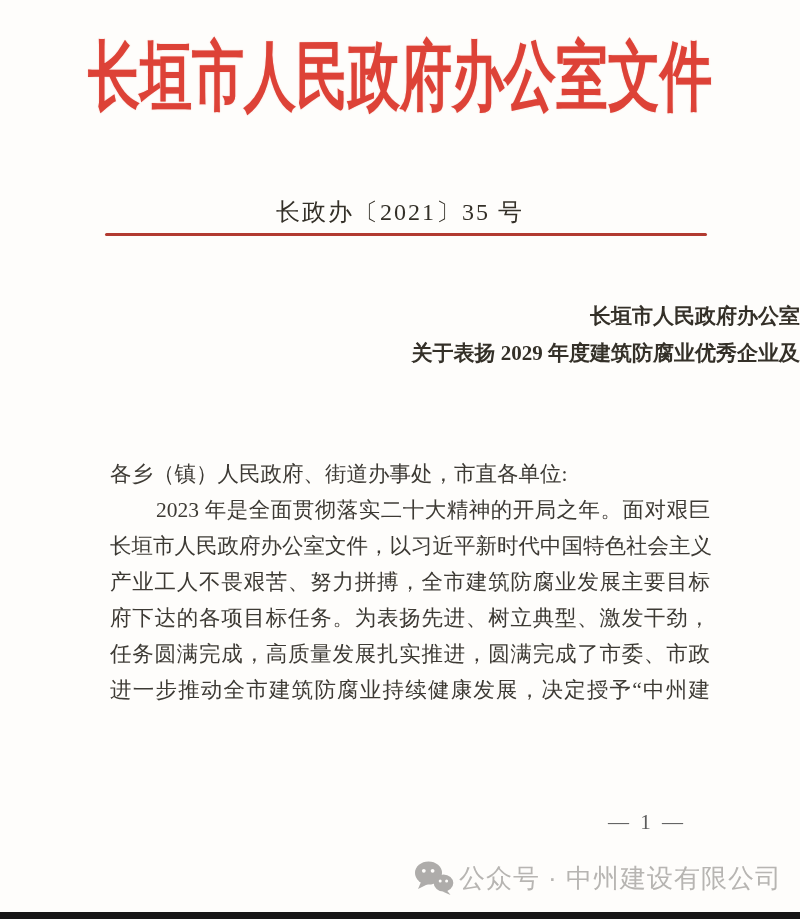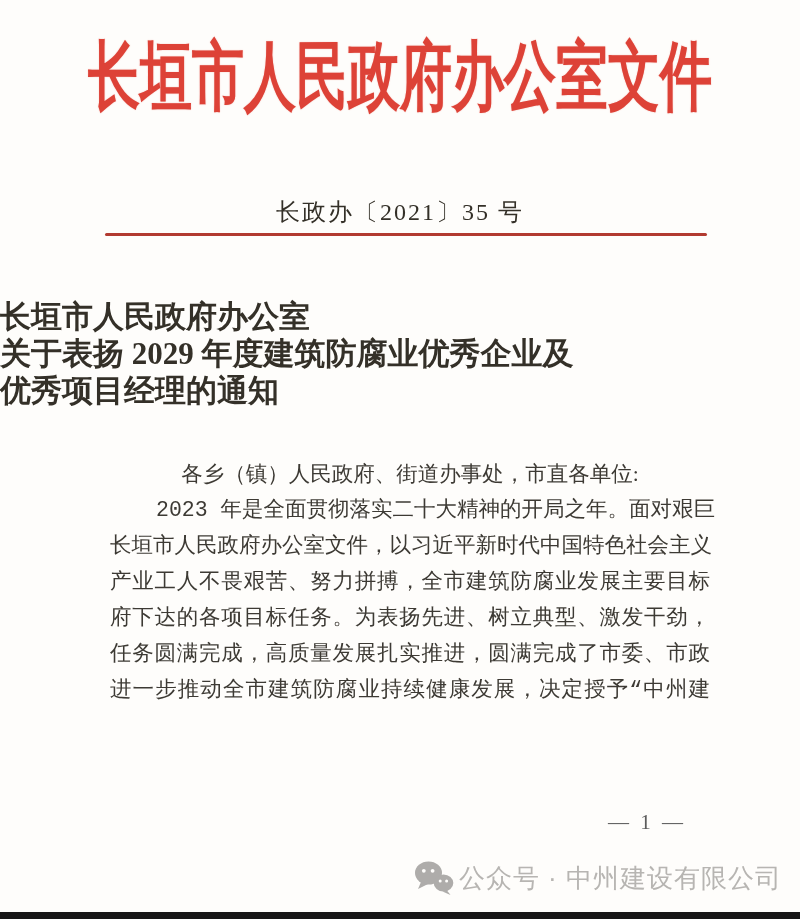--- a/index.html
+++ b/index.html
@@ -30,32 +30,32 @@
     letter-spacing: 2px;
   }
   .red-rule {
     position: absolute; top: 233px; left: 105px; width: 602px; height: 3px;
     background: var(--rule-red, #b23a30);
     border-radius: 2px;
   }
   
   .doc-title {
     position: absolute; top: 298px; left: 0; right: 0;
-    text-align: left;
-    font-size: 31px; font-weight: 700; line-height: 37px;
+    text-align: right;
+    font-size: 21px; font-weight: 700; line-height: 37px;
     color: var(--text-dark, #343028);
   }
   
   .body-block {
     position: absolute; top: 456px; left: 110px; width: 600px;
     font-size: 21.5px; line-height: 36px;
     color: var(--body-text, #3d3a34);
   }
-  .salutation { text-align: center; white-space: nowrap; }
-  .pline { text-align: justify; text-align-last: justify; white-space: nowrap; font-family: Liberation Mono, monospace; }
+  .salutation { text-align: left; white-space: nowrap; }
+  .pline { text-align: justify; text-align-last: justify; white-space: nowrap; }
   .pline.indent { padding-left: 46px; }
   
   .page-number {
     position: absolute; top: 810px; left: 608px;
     font-size: 21px; letter-spacing: 3px;
     color: var(--pagenum-gray, #5c5c5c);
   }
   
   .watermark {
     position: absolute; top: 860px; right: 18px;
@@ -77,21 +77,20 @@
 
   <div class="red-header">长垣市人民政府办公室文件</div>
 
   <div class="doc-number">长政办〔2021〕35 号</div>
 
   <div class="red-rule"></div>
 
   <div class="doc-title">
     <div>长垣市人民政府办公室</div>
     <div>关于表扬 2029 年度建筑防腐业优秀企业及</div>
-    <div>优秀项目经理的通知</div>
   </div>
 
   <div class="body-block">
     <div class="salutation">各乡（镇）人民政府、街道办事处，市直各单位:</div>
     <div class="pline indent">2023 年是全面贯彻落实二十大精神的开局之年。面对艰巨</div>
     <div class="pline">长垣市人民政府办公室文件，以习近平新时代中国特色社会主义</div>
     <div class="pline">产业工人不畏艰苦、努力拼搏，全市建筑防腐业发展主要目标</div>
     <div class="pline">府下达的各项目标任务。为表扬先进、树立典型、激发干劲，</div>
     <div class="pline">任务圆满完成，高质量发展扎实推进，圆满完成了市委、市政</div>
     <div class="pline">进一步推动全市建筑防腐业持续健康发展，决定授予“中州建</div>

